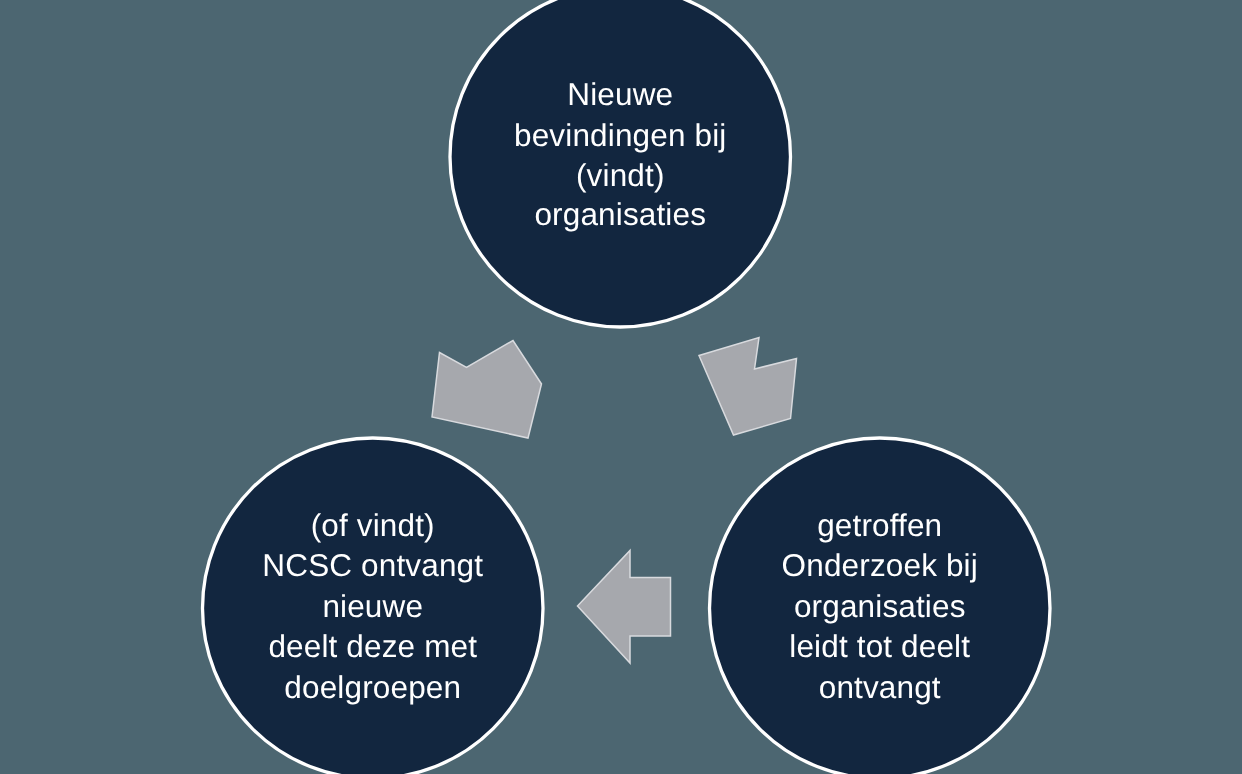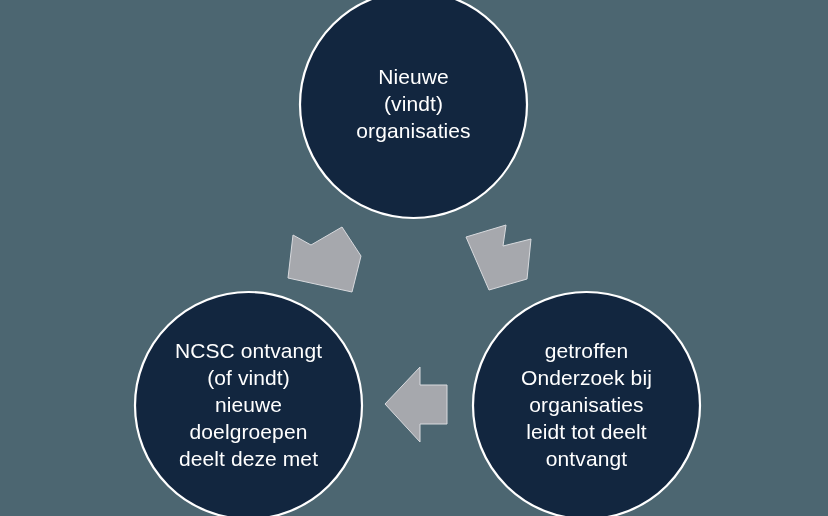--- a/index.html
+++ b/index.html
@@ -95,30 +95,31 @@
 
     <polygon class="arrow-shape" points="288,278 293,235 311,245 342,227 361,256 352,292"></polygon>
 
     <polygon class="arrow-shape" points="466,237 506,225 503,246 531,239 527,279 489,290"></polygon>
 
     <polygon class="arrow-shape" points="385,404 420,367 420,385 447,385 447,424 420,424 420,442"></polygon>
   </svg>
 
   <div class="node-label" id="label-top">
     <span>Nieuwe</span>
+    <span>bevindingen bij</span>
     <span>(vindt)</span>
     <span>organisaties</span>
   </div>
 
   <div class="node-label" id="label-bottom-left">
+    <span>(of vindt)</span>
     <span>NCSC ontvangt</span>
-    <span>(of vindt)</span>
     <span>nieuwe</span>
+    <span>deelt deze met</span>
     <span>doelgroepen</span>
-    <span>deelt deze met</span>
   </div>
 
   <div class="node-label" id="label-bottom-right">
     <span>getroffen</span>
     <span>Onderzoek bij</span>
     <span>organisaties</span>
     <span>leidt tot deelt</span>
     <span>ontvangt</span>
   </div>
 

